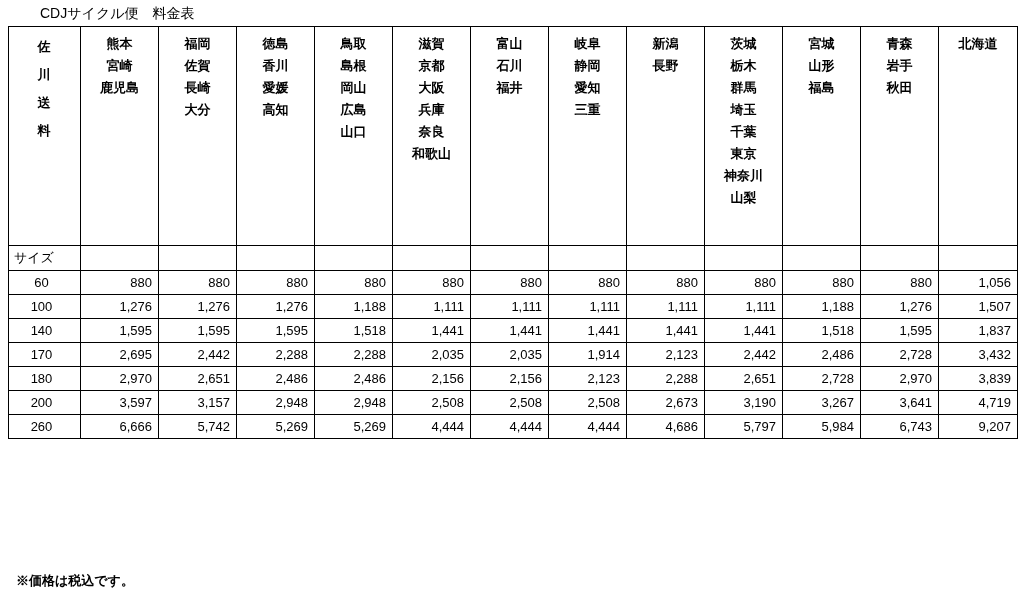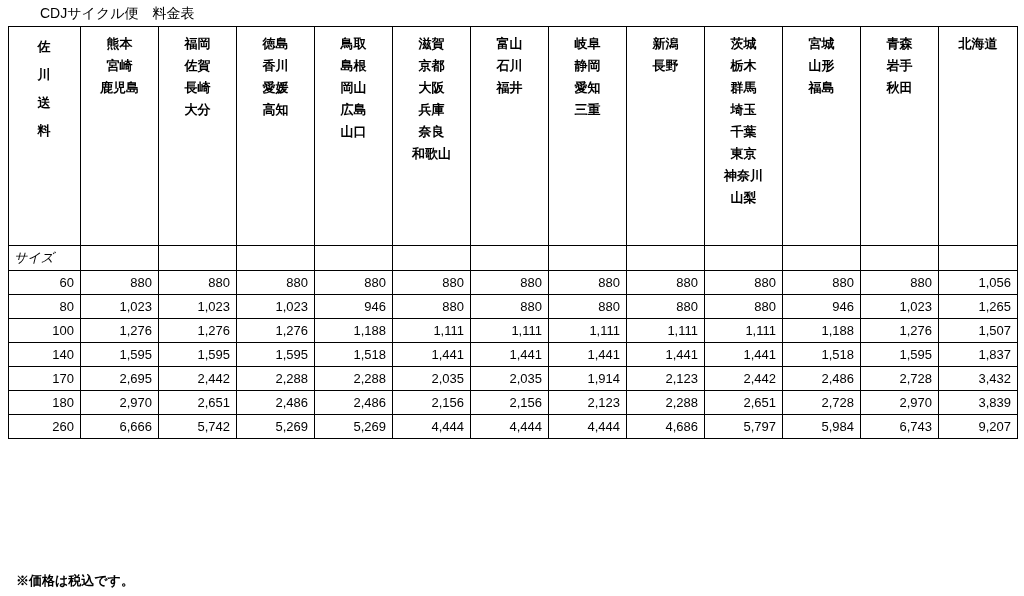--- a/index.html
+++ b/index.html
@@ -67,35 +67,34 @@
   .corner .regs {
     line-height: 28px;
   }
   
   tr.sizerow td {
     height: 24px;
     line-height: 24px;
     font-size: 13px;
     padding-left: 5px;
     text-align: left;
-    font-style: italic;
   }
   tr.sizerow td.blank {
     padding: 0;
   }
   
   tr.data td {
     height: 23px;
     line-height: 23px;
     font-size: 13px;
     text-align: right;
     padding-right: 6px;
   }
   tr.data td.size {
-    text-align: right;
+    text-align: center;
     padding-right: 6px;
   }
   .note {
     position: absolute;
     left: 16px;
     top: 572px;
     font-size: 13px;
     font-weight: bold;
     line-height: 18px;
     white-space: pre;
@@ -231,35 +230,20 @@
           <td>880</td>
           <td>880</td>
           <td>880</td>
           <td>880</td>
           <td>880</td>
           <td>880</td>
           <td>880</td>
           <td>1,056</td>
         </tr>
 
-        <tr class="data">
-          <td class="size">80</td>
-          <td>1,023</td>
-          <td>1,023</td>
-          <td>1,023</td>
-          <td>946</td>
-          <td>880</td>
-          <td>880</td>
-          <td>880</td>
-          <td>880</td>
-          <td>880</td>
-          <td>946</td>
-          <td>1,023</td>
-          <td>1,265</td>
-        </tr>
 
         <tr class="data">
           <td class="size">100</td>
           <td>1,276</td>
           <td>1,276</td>
           <td>1,276</td>
           <td>1,188</td>
           <td>1,111</td>
           <td>1,111</td>
           <td>1,111</td>
@@ -312,20 +296,35 @@
           <td>2,156</td>
           <td>2,156</td>
           <td>2,123</td>
           <td>2,288</td>
           <td>2,651</td>
           <td>2,728</td>
           <td>2,970</td>
           <td>3,839</td>
         </tr>
 
+        <tr class="data">
+          <td class="size">200</td>
+          <td>3,597</td>
+          <td>3,157</td>
+          <td>2,948</td>
+          <td>2,948</td>
+          <td>2,508</td>
+          <td>2,508</td>
+          <td>2,508</td>
+          <td>2,673</td>
+          <td>3,190</td>
+          <td>3,267</td>
+          <td>3,641</td>
+          <td>4,719</td>
+        </tr>
 
 
 
         <tr class="data">
           <td class="size">260</td>
           <td>6,666</td>
           <td>5,742</td>
           <td>5,269</td>
           <td>5,269</td>
           <td>4,444</td>

